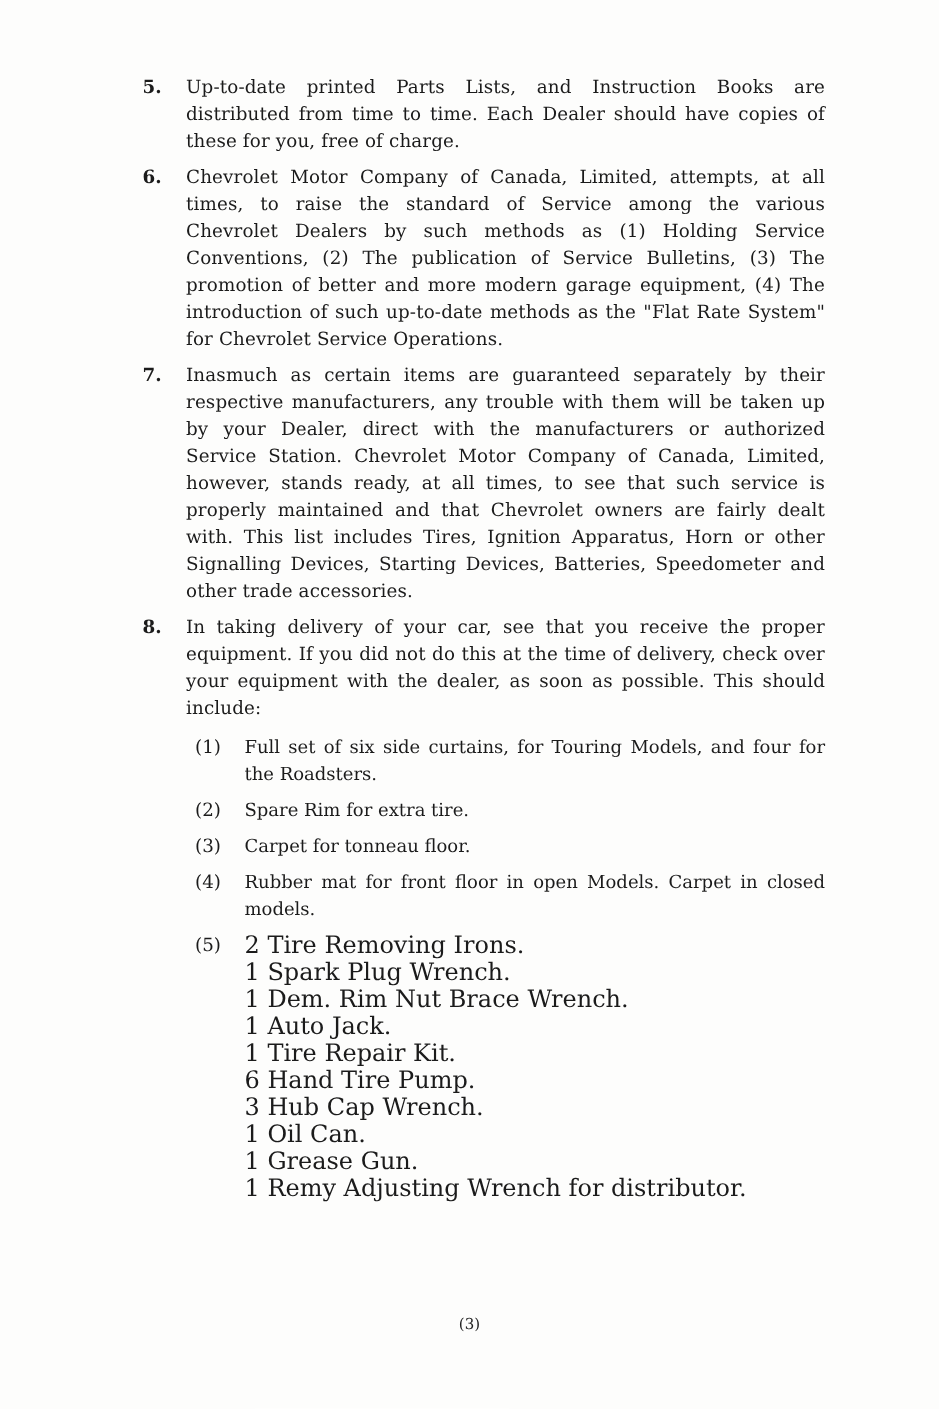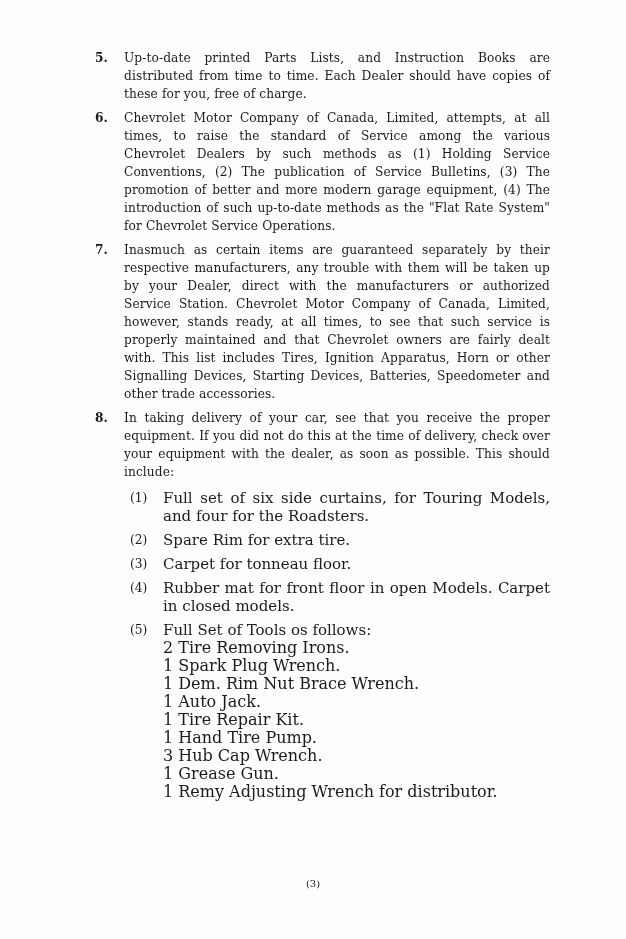--- a/index.html
+++ b/index.html
@@ -17,21 +17,21 @@
     font-size: 12.2px; line-height: 18px; font-weight: bold;
   }
   .para {
     font-size: 12.2px; line-height: 18px; text-align: justify;
     text-align-last: left; letter-spacing: 0.1px;
   }
   .para + .para { margin-top: 8px; }
   .sublist { margin-top: 8px; padding-left: 6px; }
   .sub { position: relative; padding-left: 33px; margin-bottom: 6px; }
   .subnum { position: absolute; left: 0; top: 0; font-size: 12.2px; line-height: 18px; }
-  .subtext { font-size: 15px; line-height: 18px; text-align: justify; text-align-last: left; }
+  .subtext { font-size: 12px; line-height: 18px; text-align: justify; text-align-last: left; }
   .tools { margin-top: 0; }
   .tool { font-size: 16px; line-height: 18px; }
   .pagenum {
     position: absolute; left: 0; width: 626px; top: 877px; text-align: center;
     font-size: 10px; line-height: 14px; color: #222;
   }
 </style>
 </head>
 <body>
 
@@ -69,29 +69,29 @@
         <div class="sub">
           <span class="subnum">(3)</span>
           <div class="subtext">Carpet for tonneau floor.</div>
         </div>
         <div class="sub">
           <span class="subnum">(4)</span>
           <div class="subtext">Rubber mat for front floor in open Models. Carpet in closed models.</div>
         </div>
         <div class="sub">
           <span class="subnum">(5)</span>
-          <div class="subtext">Full Set of Tools os follows:</div>
           <div class="tools">
             <div class="tool">2 Tire Removing Irons.</div>
             <div class="tool">1 Spark Plug Wrench.</div>
             <div class="tool">1 Dem. Rim Nut Brace Wrench.</div>
             <div class="tool">1 Auto Jack.</div>
             <div class="tool">1 Tire Repair Kit.</div>
-            <div class="tool">1 Hand Tire Pump.</div>
+            <div class="tool">6 Hand Tire Pump.</div>
             <div class="tool">3 Hub Cap Wrench.</div>
+            <div class="tool">1 Oil Can.</div>
             <div class="tool">1 Grease Gun.</div>
             <div class="tool">1 Remy Adjusting Wrench for distributor.</div>
           </div>
         </div>
       </div>
     </div>
 
   </div>
 
   <div class="pagenum">(3)</div>

